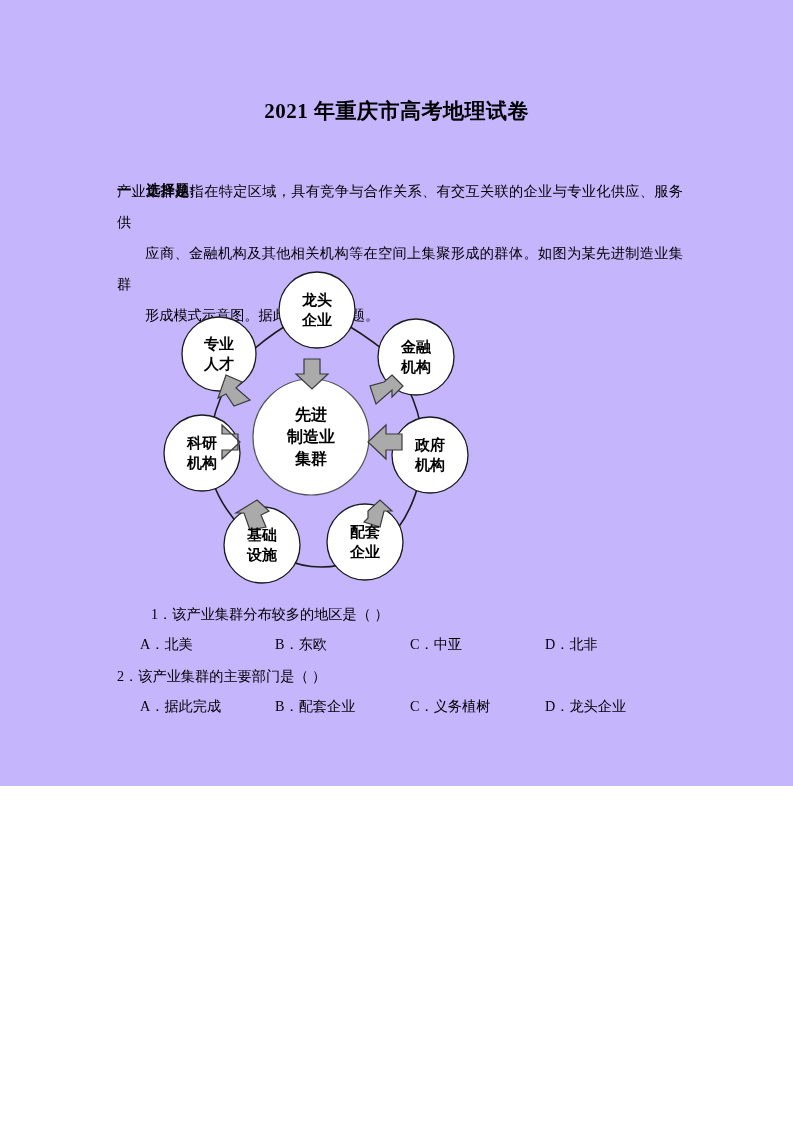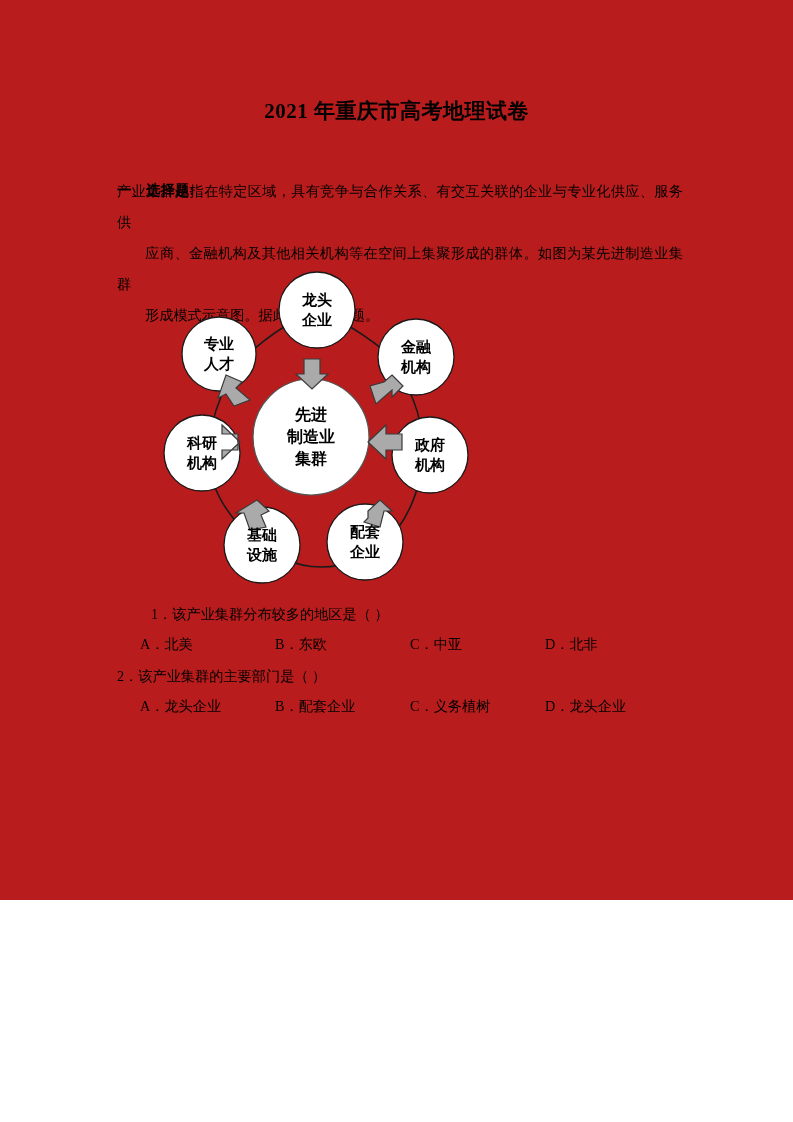--- a/index.html
+++ b/index.html
@@ -14,22 +14,22 @@
     position: relative;
     overflow: hidden;
     font-family: "Liberation Serif", "DejaVu Serif", serif;
     color: #000000;
     -webkit-font-smoothing: antialiased;
   }
   .page {
     position: absolute;
     left: 0; top: 0;
     width: 793px;
-    height: 900px;
-    background: #b91c1c;
+    height: 786px;
+    background: #c4b5fd;
   }
 
   
   .doc-title {
     position: absolute;
     left: 0;
     top: 96px;
     width: 793px;
     text-align: center;
     font-size: 21px;
@@ -247,21 +247,21 @@
     </svg>
   </div>
 
   <div class="q-stem q1-stem">1．该产业集群分布较多的地区是（      ）</div>
   <div class="q-options q1-options">
     <span class="opt">A．北美</span><span class="opt">B．东欧</span><span class="opt">C．中亚</span><span class="opt last">D．北非</span>
   </div>
 
   <div class="q-stem q2-stem">2．该产业集群的主要部门是（      ）</div>
   <div class="q-options q2-options">
-    <span class="opt">A．龙头企业</span><span class="opt">B．配套企业</span><span class="opt">C．义务植树</span><span class="opt last">D．龙头企业</span>
+    <span class="opt">A．据此完成</span><span class="opt">B．配套企业</span><span class="opt">C．义务植树</span><span class="opt last">D．龙头企业</span>
   </div>
 
   <div class="para para-tree">
     <br>
     <span class="indent"></span>
   </div>
 
 </div>
 
 </body></html>

